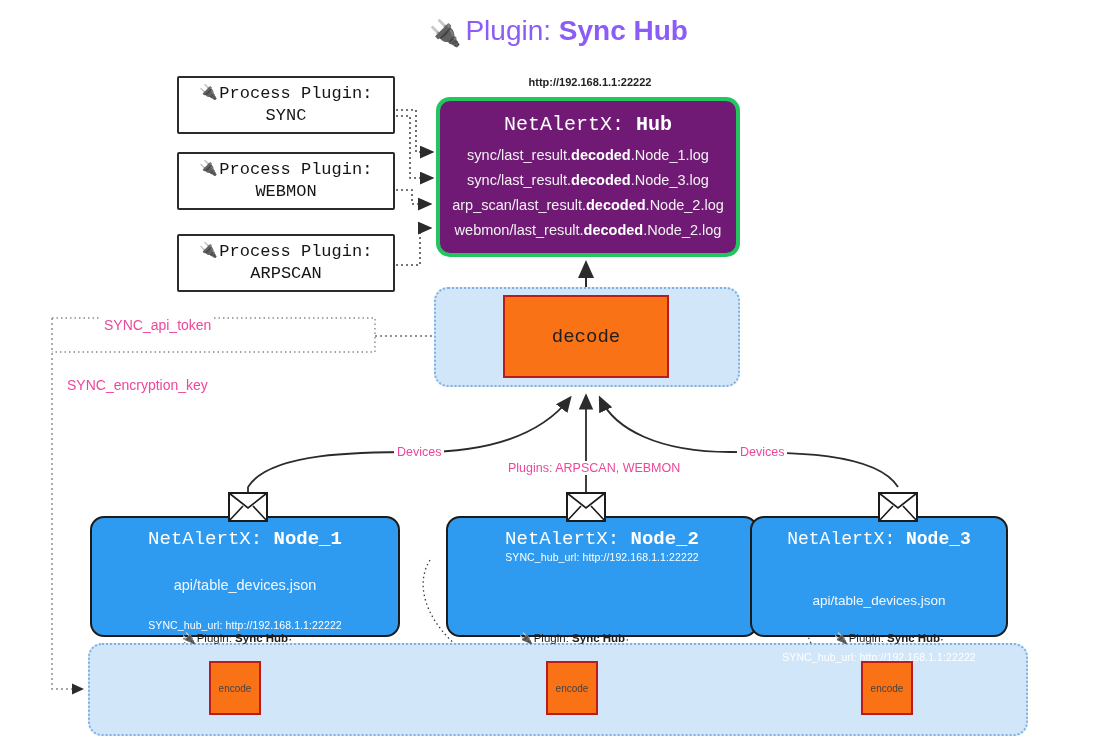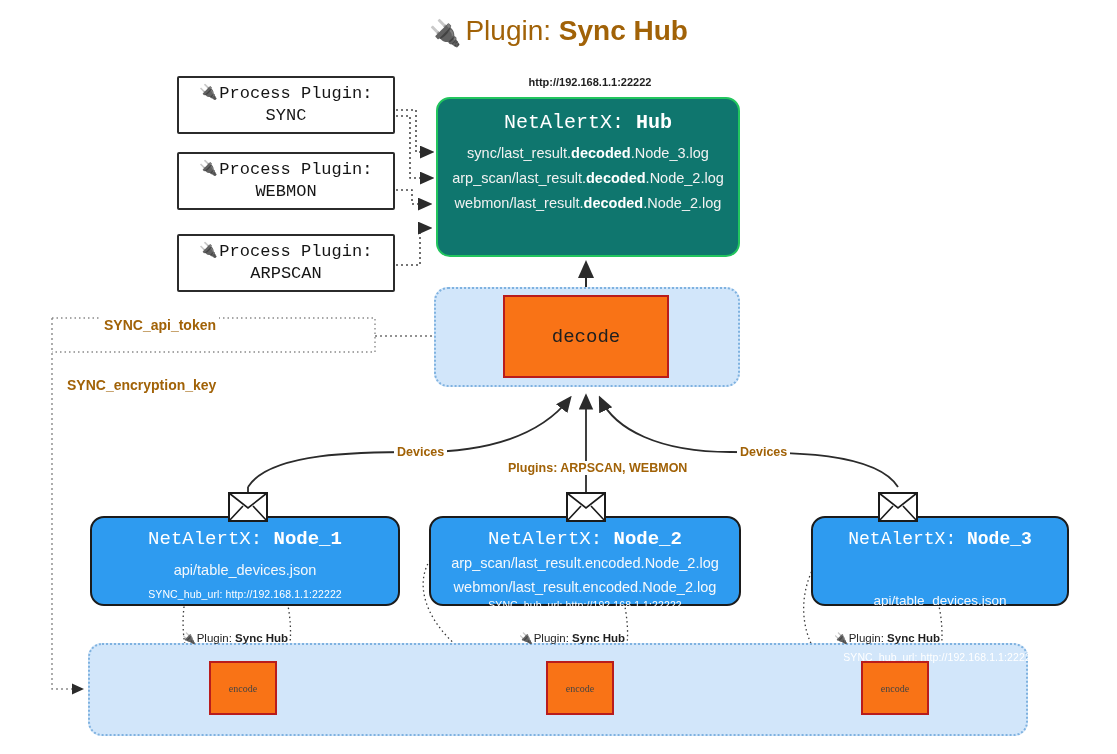--- a/index.html
+++ b/index.html
@@ -10,21 +10,21 @@
     -webkit-font-smoothing:antialiased;
   }
   .layer{position:absolute;left:0;top:0;width:1117px;height:754px;}
   #svg-edges{z-index:1;}
   .nodes{z-index:2;}
 
   
   #title{
     position:absolute;left:0;top:14px;width:1117px;
     text-align:center;font-size:28px;line-height:34px;
-    color:#a16207;z-index:4;white-space:nowrap;
+    color:#8b5cf6;z-index:4;white-space:nowrap;
   }
   #title .plugicon{font-size:26px;vertical-align:-2px;margin-right:4px;}
   #title .t-light{font-weight:400;}
   #title .t-bold{font-weight:700;}
 
   
   .proc-box{
     position:absolute;width:218px;height:58px;
     background:#ffffff;border:2px solid #2b2b2b;border-radius:2px;
     box-sizing:border-box;
@@ -37,21 +37,21 @@
   .proc-box .l1 .plugicon{font-size:15px;margin-right:1px;}
   .proc-box .l2{white-space:nowrap;}
 
   
   #hub-url{
     position:absolute;left:470px;top:76px;width:240px;text-align:center;
     font-size:11px;font-weight:700;color:#1f1f1f;z-index:4;white-space:nowrap;
   }
   #hub{
     position:absolute;left:436px;top:97px;width:304px;height:160px;
-    background:#0f766e;border:2px solid #22c55e;border-radius:14px;
+    background:#701a75;border:4px solid #22c55e;border-radius:14px;
     box-sizing:border-box;z-index:3;
     display:flex;flex-direction:column;align-items:center;
   }
   #hub .hub-title{
     font-family:"Liberation Mono","DejaVu Sans Mono",monospace;
     font-size:20px;line-height:24px;color:#ffffff;margin-top:12px;white-space:nowrap;
   }
   #hub .hub-title b{font-weight:700;}
   #hub .hub-lines{margin-top:6px;width:100%;text-align:center;}
   #hub .hub-line{
@@ -68,65 +68,65 @@
   #bottom-cont{left:88px;top:643px;width:940px;height:93px;}
 
   
   .white-rect{
     position:absolute;background:#f97316;border:2px solid #b91c1c;
     box-sizing:border-box;display:flex;align-items:center;justify-content:center;
     z-index:3;
   }
   #decode-box{left:503px;top:295px;width:166px;height:83px;
     font-family:"Liberation Mono","DejaVu Sans Mono",monospace;font-size:19px;color:#1f1f1f;}
-  .encode-box{width:68px;height:54px;top:661px;
-    font-family:Liberation Serif, serif;font-size:10px;color:#444;}
+  .encode-box{width:52px;height:54px;top:661px;
+    font-family:Liberation Sans, sans-serif;font-size:10px;color:#444;}
   #encode-1{left:209px;}
   #encode-2{left:546px;}
   #encode-3{left:861px;}
 
   .encode-cap{
     position:absolute;top:632px;font-size:11.5px;color:#1f1f1f;white-space:nowrap;z-index:4;
   }
   .encode-cap .plugicon{font-size:11px;margin-right:1px;}
   .encode-cap b{font-weight:700;}
   #cap-1{left:182px;}
   #cap-2{left:519px;}
   #cap-3{left:834px;}
 
   
   .node-box{
-    position:absolute;top:516px;height:90px;
+    position:absolute;top:516px;height:121px;
     background:#2e9bf0;border:2px solid #1b1b1b;border-radius:14px;
     box-sizing:border-box;z-index:3;
     display:flex;flex-direction:column;align-items:center;
   }
   #node-1{left:90px;width:310px;}
-  #node-2{left:429px;width:312px;}
-  #node-3{left:811px;width:258px;gap:38px;}
+  #node-2{left:446px;width:312px;}
+  #node-3{left:750px;width:258px;gap:38px;}
   .node-box .n-title{
     font-family:"Liberation Mono","DejaVu Sans Mono",monospace;
     font-size:19px;line-height:23px;color:#ffffff;margin-top:10px;white-space:nowrap;
   }
   #node-3 .n-title{font-size:18px;}
   .node-box .n-title b{font-weight:700;}
   .node-box .n-lines{flex:1;display:flex;flex-direction:column;justify-content:center;width:100%;align-items:center;}
   .node-box .n-line{font-size:14.5px;line-height:24px;color:#f4f8fc;white-space:nowrap;}
   #node-3 .n-line{font-size:13.5px;}
   .node-box .n-foot{
     font-size:10.5px;color:#ffffff;white-space:nowrap;margin-bottom:4px;letter-spacing:.1px;
   }
 
   
   .envelope{position:absolute;width:40px;height:30px;z-index:5;}
 
   
   .edge-label{
-    position:absolute;font-size:12.5px;color:#a16207;background:#ffffff;
-    padding:0 3px;white-space:nowrap;z-index:4;font-weight:bold;
+    position:absolute;font-size:12.5px;color:#ec4899;background:#ffffff;
+    padding:0 3px;white-space:nowrap;z-index:4;
   }
   #lbl-api-token{left:101px;top:317px;font-size:14px;}
   #lbl-enc-key{left:64px;top:377px;font-size:14px;}
   #lbl-dev-left{left:394px;top:445px;}
   #lbl-dev-right{left:737px;top:445px;}
   #lbl-plugins-mid{left:505px;top:461px;}
 </style>
 </head>
 <body>
 
@@ -197,20 +197,21 @@
         <span class="plugicon">🔌</span>
         <span>Process Plugin:</span>
       </div>
     <div class="l2">ARPSCAN</div>
   </div>
 
   <div id="hub-url">http://192.168.1.1:22222</div>
   <div id="hub">
     <div class="hub-title"><span>NetAlertX: </span><b>Hub</b></div>
     <div class="hub-lines">
+      <div class="hub-line"><span>sync/last_result.</span><b>decoded</b><span>.Node_1.log</span></div>
       <div class="hub-line"><span>sync/last_result.</span><b>decoded</b><span>.Node_3.log</span></div>
       <div class="hub-line"><span>arp_scan/last_result.</span><b>decoded</b><span>.Node_2.log</span></div>
       <div class="hub-line"><span>webmon/last_result.</span><b>decoded</b><span>.Node_2.log</span></div>
     </div>
   </div>
 
   <div class="lbcont" id="decode-cont"></div>
   <div class="white-rect" id="decode-box">decode</div>
 
   <div class="edge-label" id="lbl-api-token">SYNC_api_token</div>
@@ -238,24 +239,20 @@
   <div class="node-box" id="node-1">
     <div class="n-title"><span>NetAlertX: </span><b>Node_1</b></div>
     <div class="n-lines">
       <div class="n-line">api/table_devices.json</div>
     </div>
     <div class="n-foot">SYNC_hub_url: http://192.168.1.1:22222</div>
   </div>
 
   <div class="node-box" id="node-2">
     <div class="n-title"><span>NetAlertX: </span><b>Node_2</b></div>
-    <div class="n-lines">
-      <div class="n-line">arp_scan/last_result.encoded.Node_2.log</div>
-      <div class="n-line">webmon/last_result.encoded.Node_2.log</div>
-    </div>
     <div class="n-foot">SYNC_hub_url: http://192.168.1.1:22222</div>
   </div>
 
   <div class="node-box" id="node-3">
     <div class="n-title"><span>NetAlertX: </span><b>Node_3</b></div>
     <div class="n-lines">
       <div class="n-line">api/table_devices.json</div>
     </div>
     <div class="n-foot">SYNC_hub_url: http://192.168.1.1:22222</div>
   </div>

